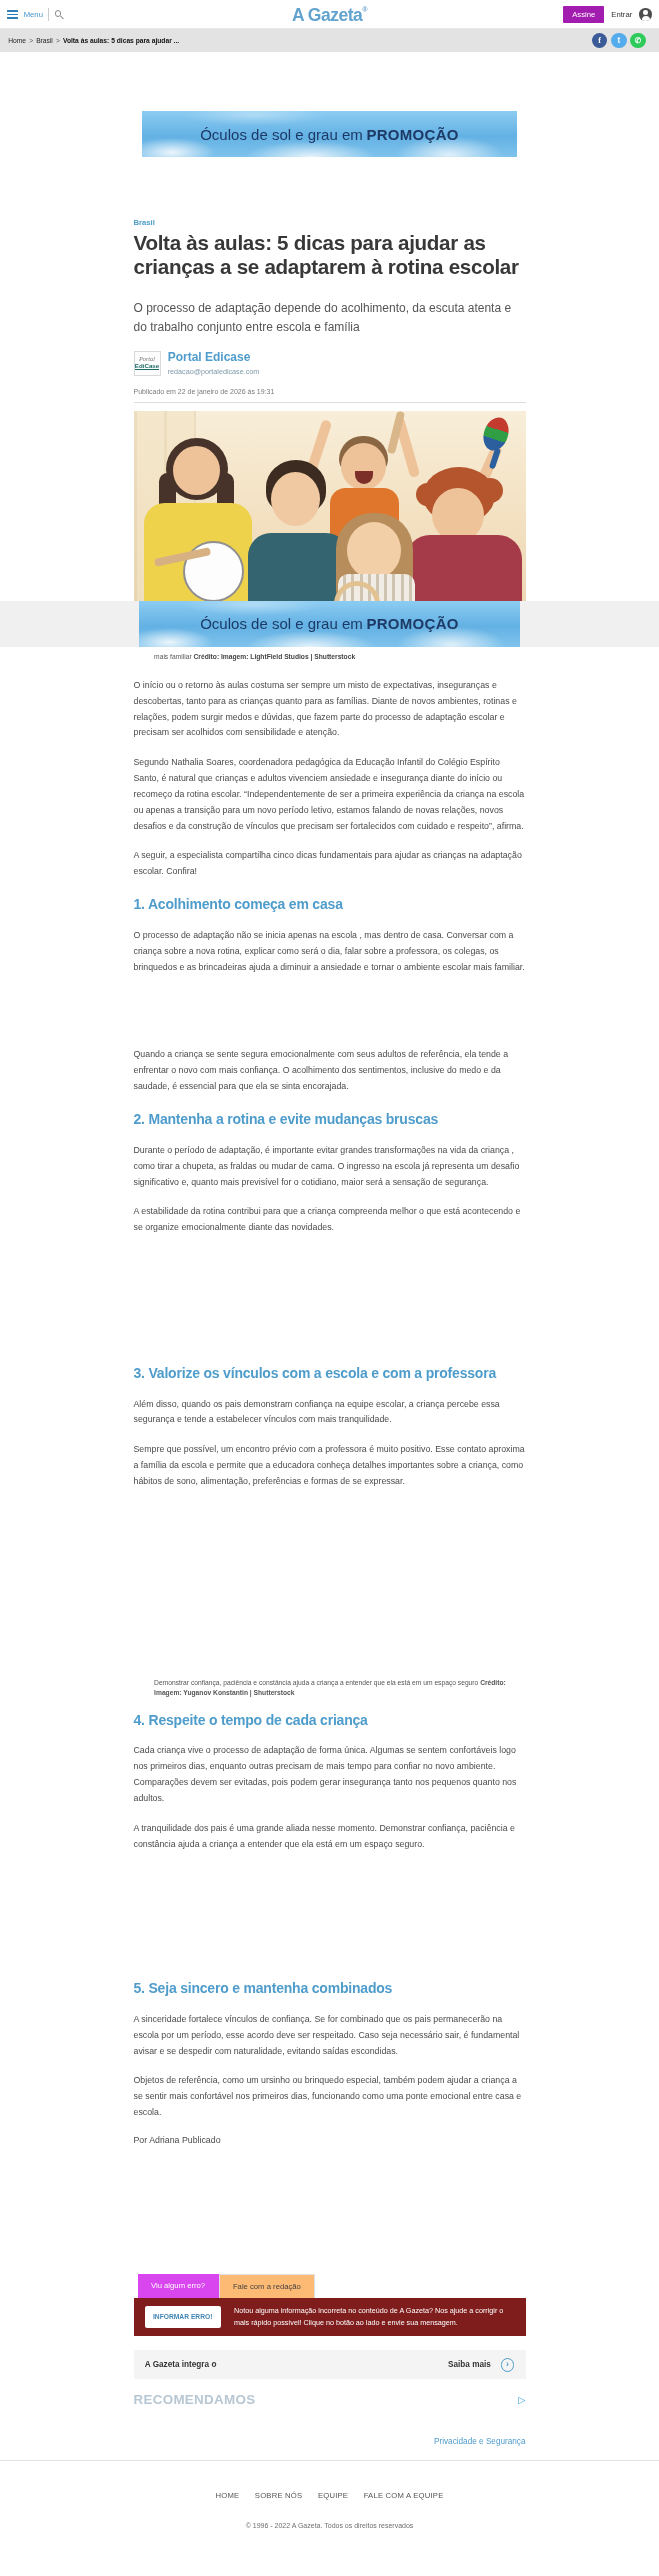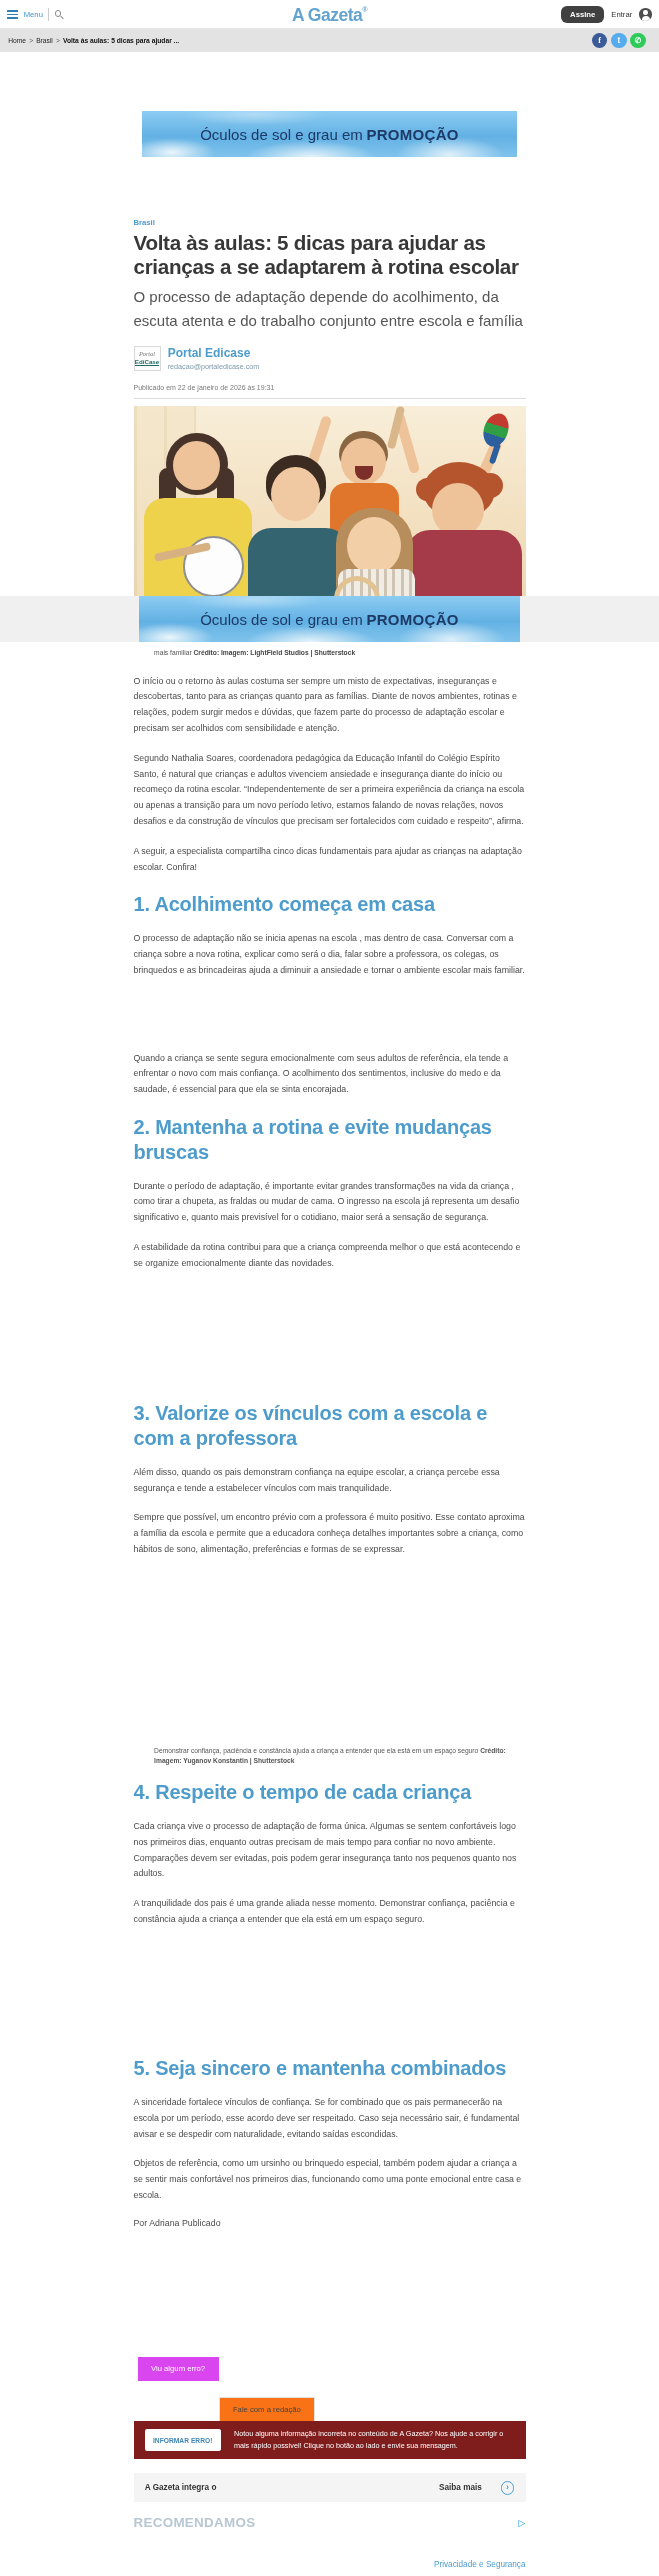--- a/index.html
+++ b/index.html
@@ -14,21 +14,21 @@
   .hamburger { width:11.3px; height:8.2px; display:flex; flex-direction:column; justify-content:space-between; cursor:pointer; }
   .hamburger span { display:block; height:1.5px; background:#2e7fb5; border-radius:0.5px; }
   .menu-label { color:#4394c9; font-size:7.7px; }
   .hdr-sep { width:0.5px; height:12.4px; background:#ccc; }
   .search-btn { width:11.3px; height:11.3px; position:relative; cursor:pointer; }
   .search-btn .lens { width:6.7px; height:6.7px; border:1px solid #8a8a8a; border-radius:50%; position:absolute; left:1px; top:1px; }
   .search-btn .handle { width:4.1px; height:1px; background:#8a8a8a; position:absolute; left:6.7px; top:8.2px; transform:rotate(45deg); }
   .logo { position:absolute; left:50%; top:5.2px; transform:translateX(-50%); font-size:17.5px; font-weight:bold; color:#63a3cf; letter-spacing:-0.5px; white-space:nowrap; }
   .logo sup { font-size:7.2px; vertical-align:9.3px; }
   .hdr-right { position:absolute; right:7.2px; top:0; height:29px; display:flex; align-items:center; gap:7.2px; }
-  .assine-btn { background:#404040; color:#fff; font-size:7.7px; font-weight:bold; padding:3.6px 8.8px; border:none; border-radius:6px; cursor:pointer; }
+  .assine-btn { background:#a21caf; color:#fff; font-size:7.7px; font-weight:normal; padding:3.6px 8.8px; border:none; border-radius:1px; cursor:pointer; }
   .entrar { color:#333; font-size:7.7px; cursor:pointer; }
   .avatar { width:12.4px; height:12.4px; border-radius:50%; background:#4d4d4d; position:relative; overflow:hidden; cursor:pointer; }
   .avatar:before { content:""; position:absolute; width:4.6px; height:4.6px; border-radius:50%; background:#fff; left:3.9px; top:2.1px; }
   .avatar:after { content:""; position:absolute; width:8.2px; height:5.2px; border-radius:4.1px 4.1px 0 0; background:#fff; left:2.1px; top:7.7px; }
   
   .breadcrumb { height:23px; background:#e3e3e3; display:flex; align-items:center; padding:0 15.5px 0 8.2px; font-size:6.7px; color:#333; position:relative; }
   .crumb { color:#222; text-decoration:none; cursor:pointer; }
   .crumb-sep { margin:0 3.1px; color:#555; }
   .crumb-current { font-weight:bold; color:#111; }
   .share { position:absolute; right:13.4px; top:3.6px; display:flex; gap:3.6px; }
@@ -49,21 +49,21 @@
     color:#1d3a66; font-size:15px; white-space:nowrap;
   }
   .ad-banner .ad-bold { font-weight:800; margin-left:3.6px; letter-spacing:0.3px; }
   .ad-band { margin-top:0; width:659px; height:46px; background:#f0f0f0; display:flex; justify-content:center; }
   .ad-band .ad-banner { width:381px; }
   
   .col { width:392px; margin:0 auto; }
   .article-head { margin-top:61px; }
   .category { color:#4e9ccb; font-size:7.7px; font-weight:bold; }
   .title { margin-top:4.1px; color:#383838; font-size:20.6px; line-height:1.18; font-weight:bold; letter-spacing:-0.3px; }
-  .deck { margin-top:5px; color:#555; font-size:15px; line-height:1.6; }
+  .deck { margin-top:19px; color:#555; font-size:12px; line-height:1.6; }
   .author-row { margin-top:13.4px; display:flex; align-items:center; gap:7.2px; }
   .author-logo { width:27px; height:25px; background:#fdfdfd; border:0.5px solid #d9d9d9; display:flex; flex-direction:column; align-items:center; justify-content:center; line-height:1; }
   .author-logo .l1 { font-family:"Liberation Serif", serif; font-style:italic; color:#777; font-size:6.2px; }
   .author-logo .l2 { color:#1d6b66; font-weight:bold; font-size:6.2px; border-bottom:1px solid #1d6b66; margin-top:1px; }
   .author-name { color:#4e9ccb; font-size:12px; font-weight:bold; text-decoration:none; cursor:pointer; display:block; }
   .author-email { color:#7c98a8; font-size:7.2px; margin-top:2.1px; display:block; cursor:pointer; }
   .published { margin-top:12.4px; color:#7a7a7a; font-size:7px; }
   .head-rule { margin-top:7.2px; border:none; border-top:0.5px solid #ddd; }
   
   .hero { margin-top:7.7px; width:392px; height:190px; position:relative; overflow:hidden;
@@ -101,36 +101,36 @@
   .b2-c1 { left:282px; top:72px; width:23px; height:23px; border-radius:50%; background:#b5552e; }
   .b2-c2 { left:344px; top:67px; width:25px; height:25px; border-radius:50%; background:#b5552e; }
   .b2-head { left:298px; top:77px; width:52px; height:54px; }
   .b2-body { left:272px; top:124px; width:116px; height:66px; border-radius:24px 24px 0 0; background:#a53a49; }
   
   .caption { padding:5.2px 0 0 20.6px; font-size:6.7px; color:#555; line-height:1.55; }
   .caption b { color:#444; }
   .caption2 { padding-left:20.6px; font-size:6.7px; color:#555; line-height:1.55; }
   .body p.para { margin-top:14px; font-size:8.8px; line-height:1.8; color:#4b4b4b; }
   .body p.first { margin-top:15.5px; }
-  .body h2.sec { margin-top:16.5px; color:#4e9ccb; font-size:20px; line-height:1.25; font-weight:bold; letter-spacing:-0.2px; }
+  .body h2.sec { margin-top:16.5px; color:#4e9ccb; font-size:14px; line-height:1.25; font-weight:bold; letter-spacing:-0.2px; }
   .spacer-140 { height:72px; } .spacer-250 { height:129px; } .spacer-365 { height:188px; } .spacer-248 { height:128px; }
   .byline { margin-top:14px; font-size:8.8px; color:#4b4b4b; }
   
   .feedback { margin-top:129px; }
   .fb-tabs { display:flex; padding-left:4.1px; }
   .fb-tab { height:24px; display:flex; align-items:center; padding:0 13.4px; font-size:7.7px; cursor:pointer; }
   .fb-tab.active { background:#d946ef; color:#fff; }
-  .fb-tab.idle { background:#f97316; color:#444; border:0.5px solid #e0e0e0; border-bottom:none;margin-top:40px; }
+  .fb-tab.idle { background:#fdba74; color:#444; border:0.5px solid #e0e0e0; border-bottom:none; }
   .fb-panel { background:#7f1d1d; padding:7.2px 11.3px; display:flex; align-items:center; gap:13.4px; }
   .fb-btn { background:#fff; color:#3f85b5; font-weight:bold; font-size:6.7px; border:none; border-radius:2.1px; padding:7.2px 8.2px; white-space:nowrap; cursor:pointer; }
   .fb-msg { color:#fff; font-size:7.2px; line-height:1.65; max-width:289px; }
   
   .integra { margin-top:14.4px; height:29px; background:#f4f4f4; display:flex; align-items:center; justify-content:space-between; padding:0 11.3px; }
   .integra-left { font-size:8.2px; font-weight:bold; color:#333; }
-  .integra-right { display:flex; align-items:center; gap:19px; cursor:pointer; }
+  .integra-right { display:flex; align-items:center; gap:10px; cursor:pointer; }
   .integra-right .lbl { font-size:8.2px; font-weight:bold; color:#333; }
   .chev-circle { width:13.4px; height:13.4px; border:1px solid #4e9ccb; border-radius:50%; color:#4e9ccb; display:flex; align-items:center; justify-content:center; font-size:8.8px; font-weight:bold; padding-bottom:1px; }
   .recommend { margin-top:12.4px; display:flex; align-items:center; justify-content:space-between; }
   .recommend .rec-title { color:#b7c7d3; font-size:13.4px; font-weight:bold; letter-spacing:0.3px; }
   .rec-arrow { color:#2a9fd8; font-size:9.3px; cursor:pointer; }
   .privacy { margin-top:30px; text-align:right; }
   .privacy a { color:#4e9ccb; font-size:8.2px; text-decoration:none; cursor:pointer; }
   
   .footer { margin-top:14.4px; border-top:0.5px solid #e2e2e2; background:#fff; height:152px; position:relative; }
   .f-links { padding-top:30px; display:flex; justify-content:center; gap:15.5px; }

